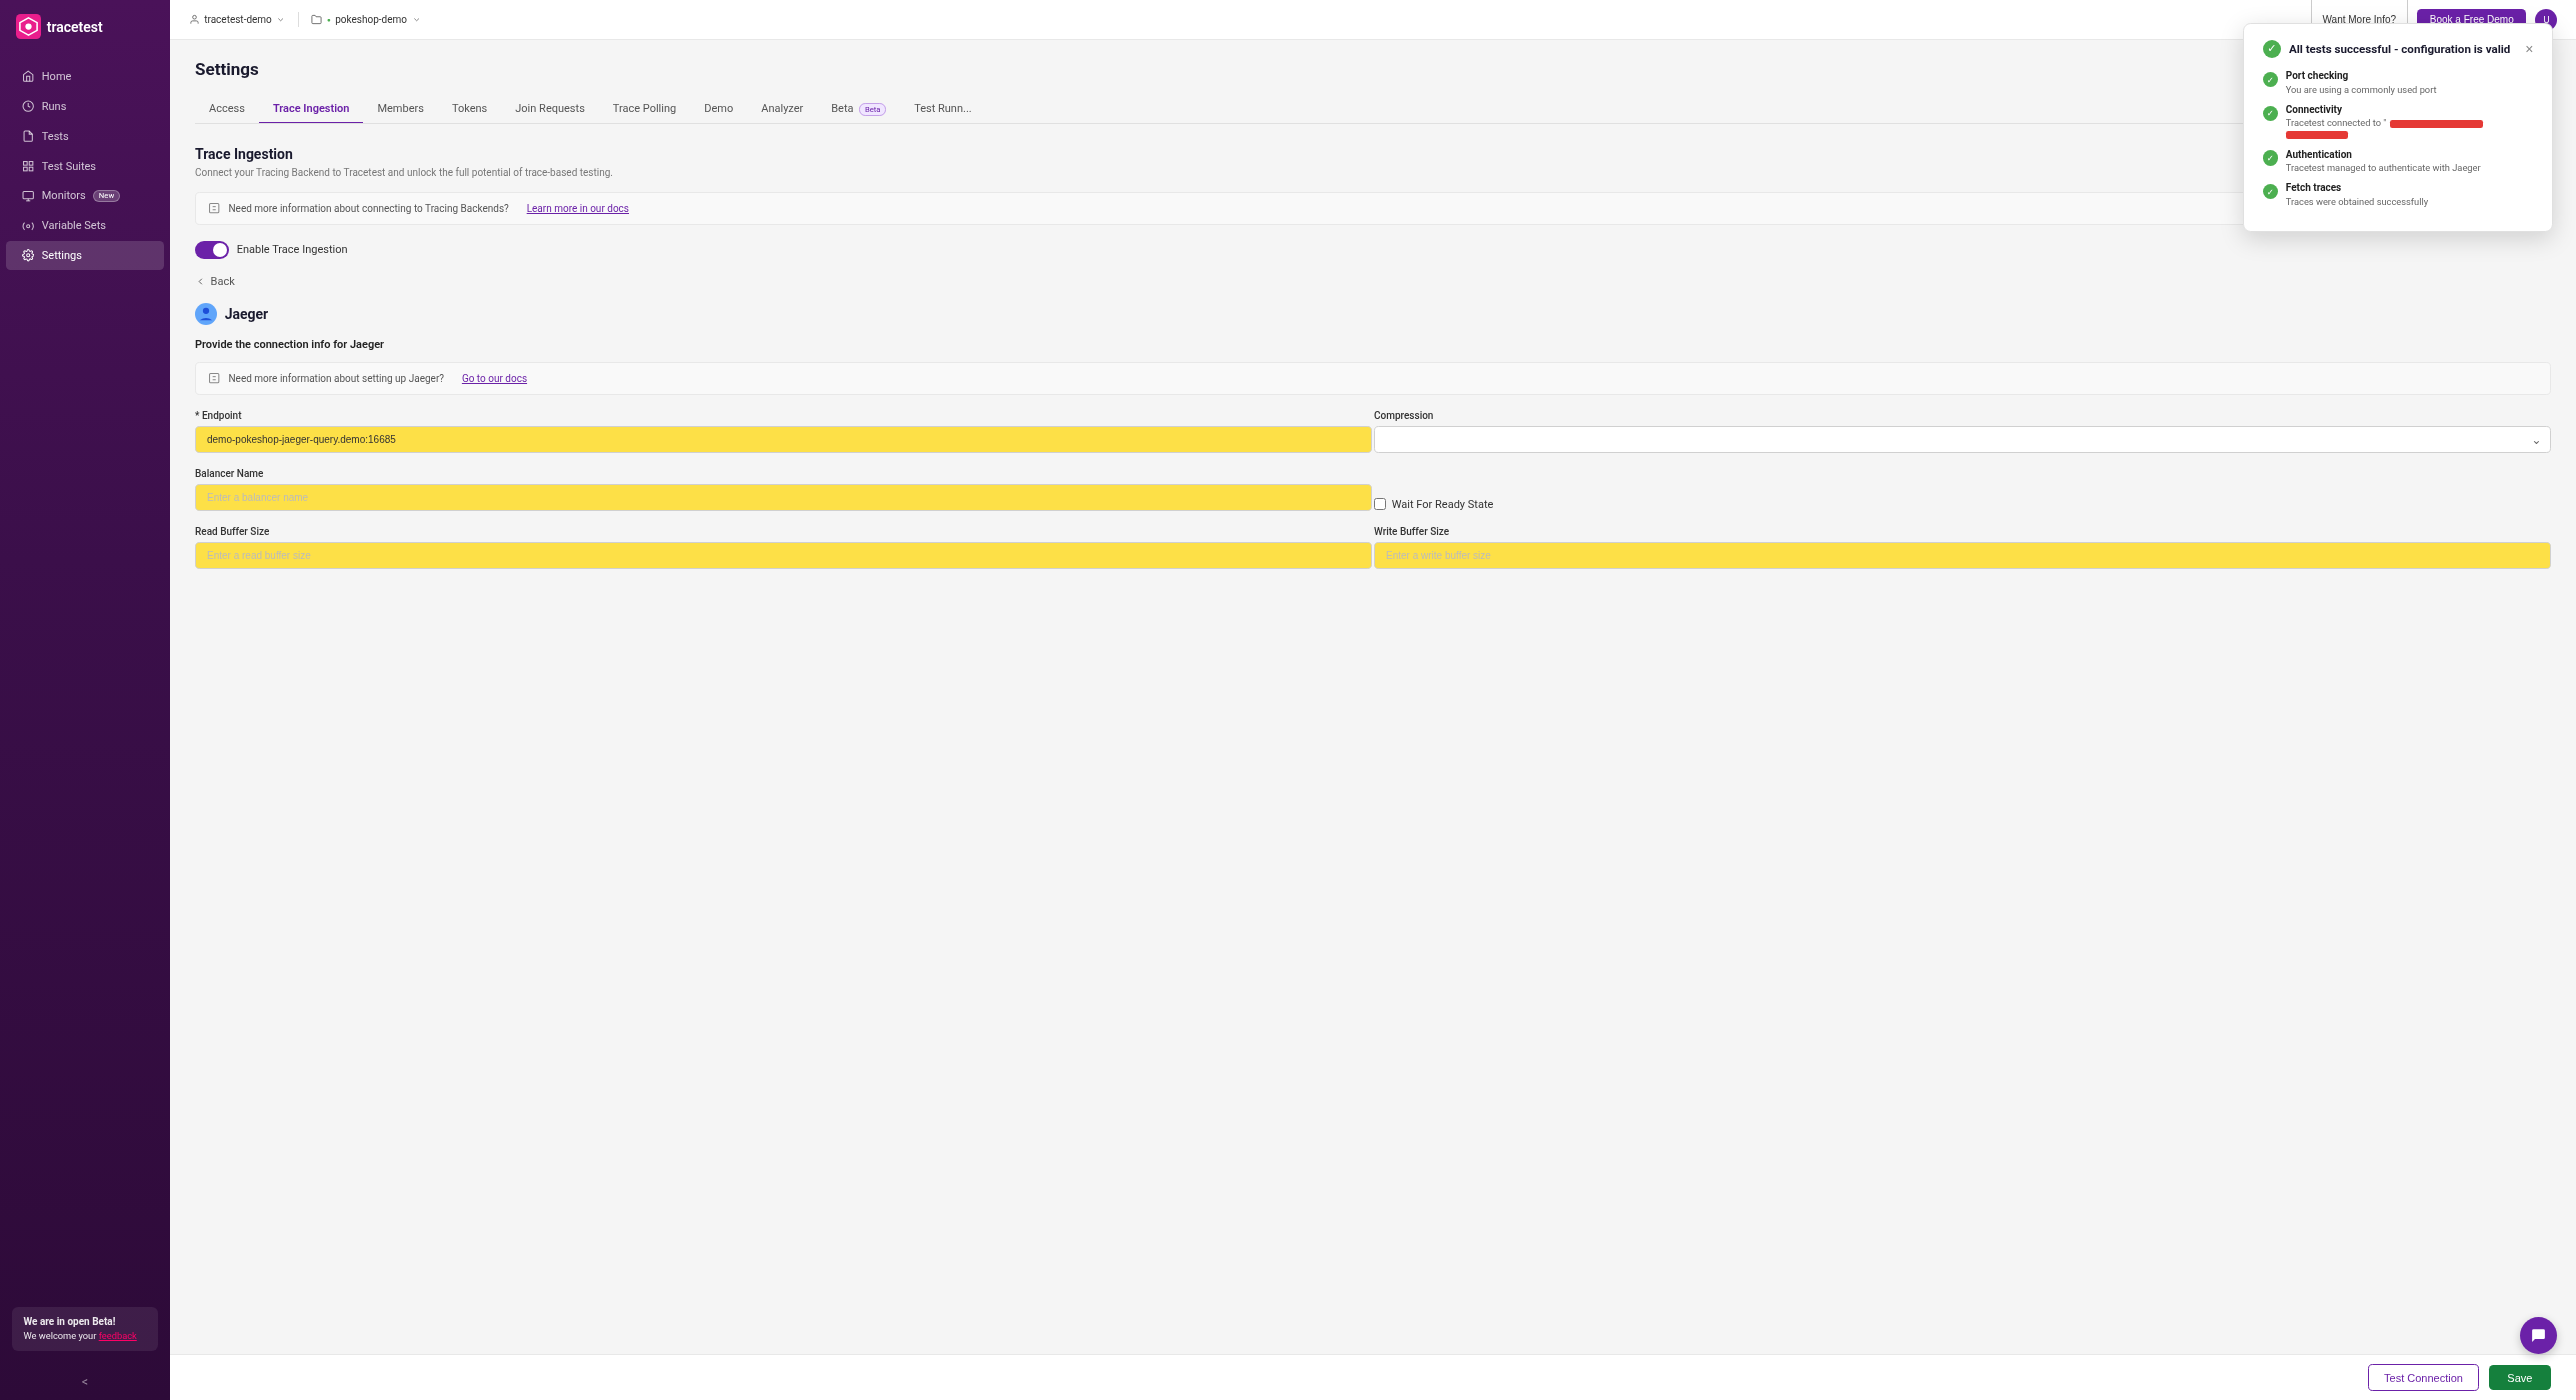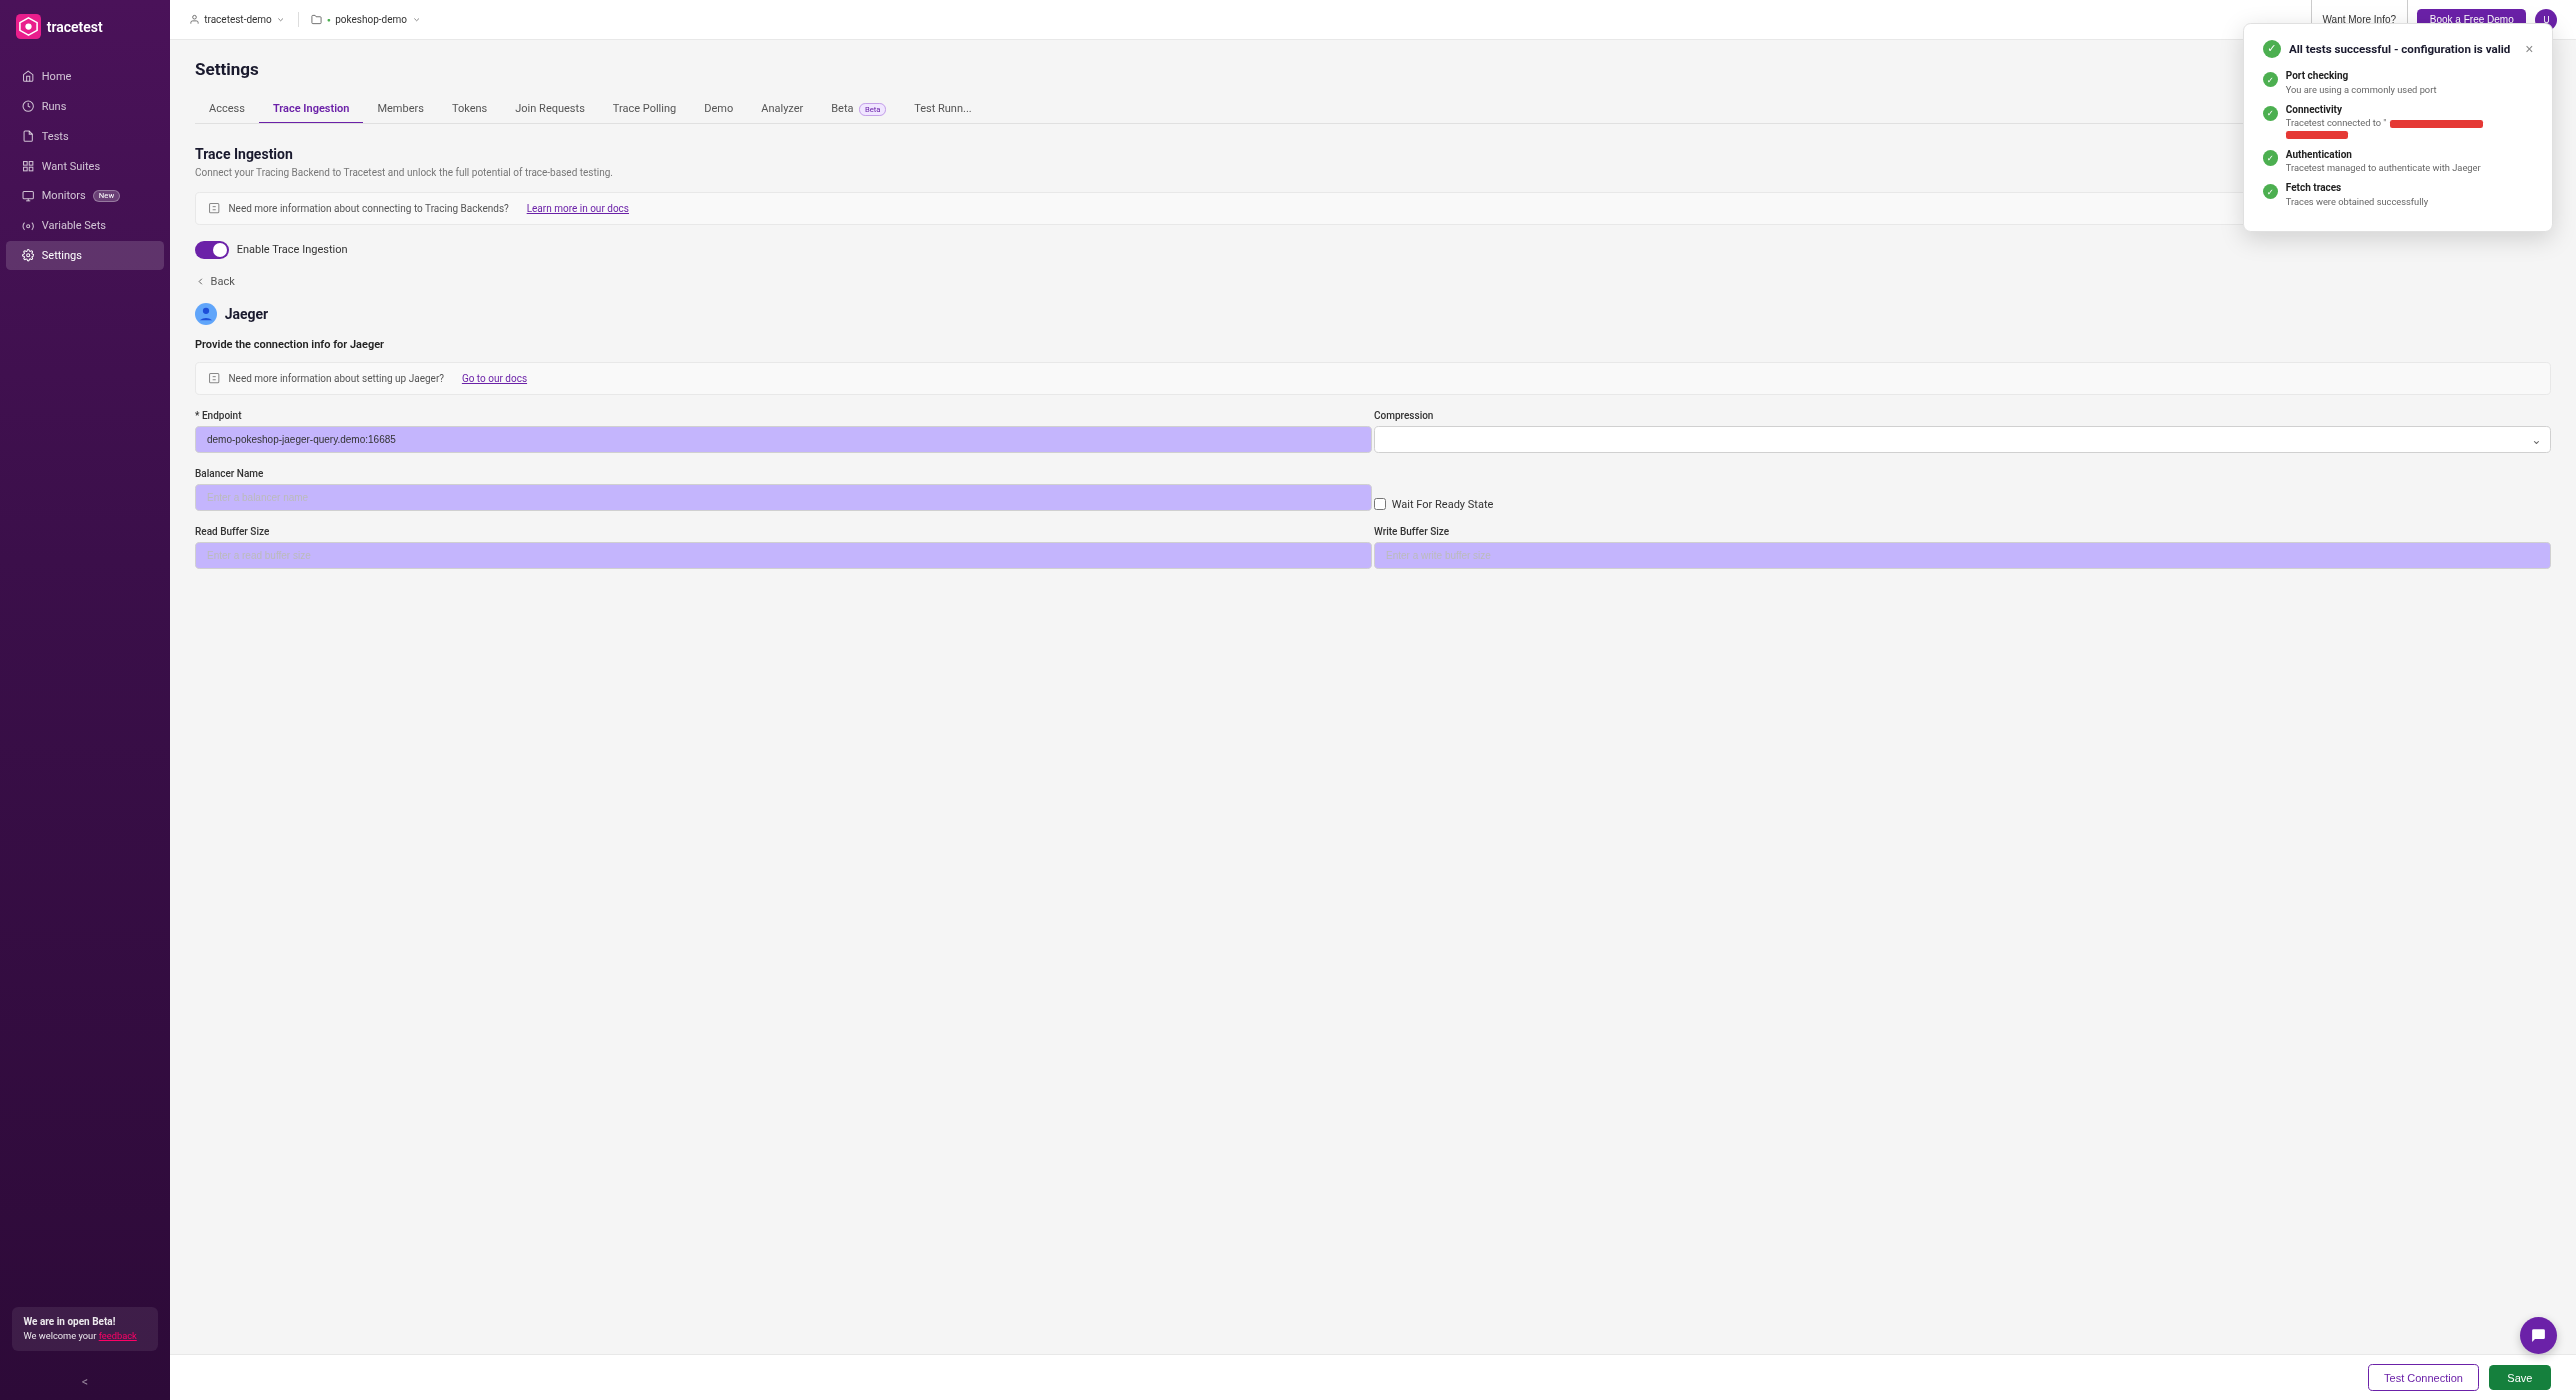--- a/index.html
+++ b/index.html
@@ -284,21 +284,21 @@
       color: #333;
       font-weight: 500;
     }
     .form-input {
       border: 0.8px solid #d0d0d0;
       border-radius: 4.6px;
       padding: 7px 11px;
       font-size: 10px;
       color: #333;
       outline: none;
-      background: #c4b5fd;
+      background: #fde047;
     }
     .form-input::placeholder { color: #bbb; }
     .form-select {
       border: 0.8px solid #d0d0d0;
       border-radius: 4.6px;
       padding: 7px 11px;
       font-size: 10px;
       color: #333;
       outline: none;
       background: #fff;
@@ -517,21 +517,21 @@
         </svg>
       <span>Tests</span>
     </div>
     <div class="nav-item">
       <svg width="12.4" height="12.4" viewBox="0 0 24 24" fill="none" stroke="currentColor" stroke-width="2">
           <rect x="3" y="3" width="7" height="7"></rect>
           <rect x="14" y="3" width="7" height="7"></rect>
           <rect x="14" y="14" width="7" height="7"></rect>
           <rect x="3" y="14" width="7" height="7"></rect>
         </svg>
-      <span>Want Suites</span>
+      <span>Test Suites</span>
     </div>
     <div class="nav-item">
       <svg width="12.4" height="12.4" viewBox="0 0 24 24" fill="none" stroke="currentColor" stroke-width="2">
           <rect x="2" y="3" width="20" height="14" rx="2" ry="2"></rect>
           <line x1="8" y1="21" x2="16" y2="21"></line>
           <line x1="12" y1="17" x2="12" y2="21"></line>
         </svg>
       <span>Monitors</span>
       <span class="nav-badge">New</span>
     </div>

